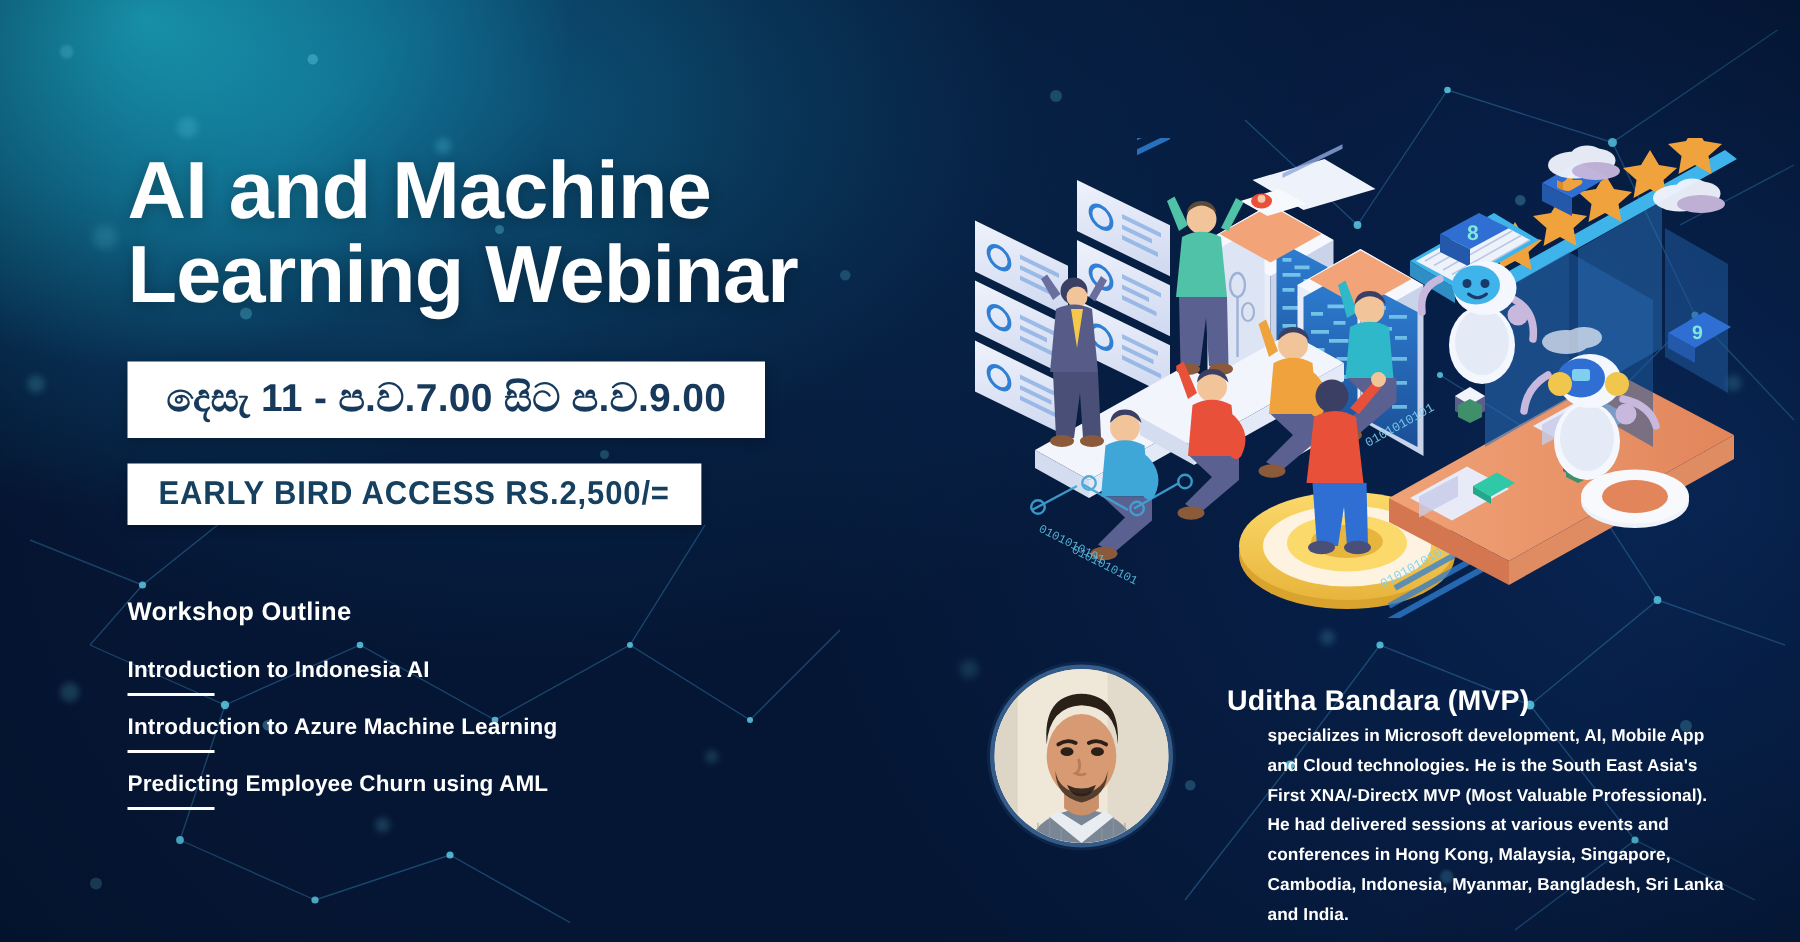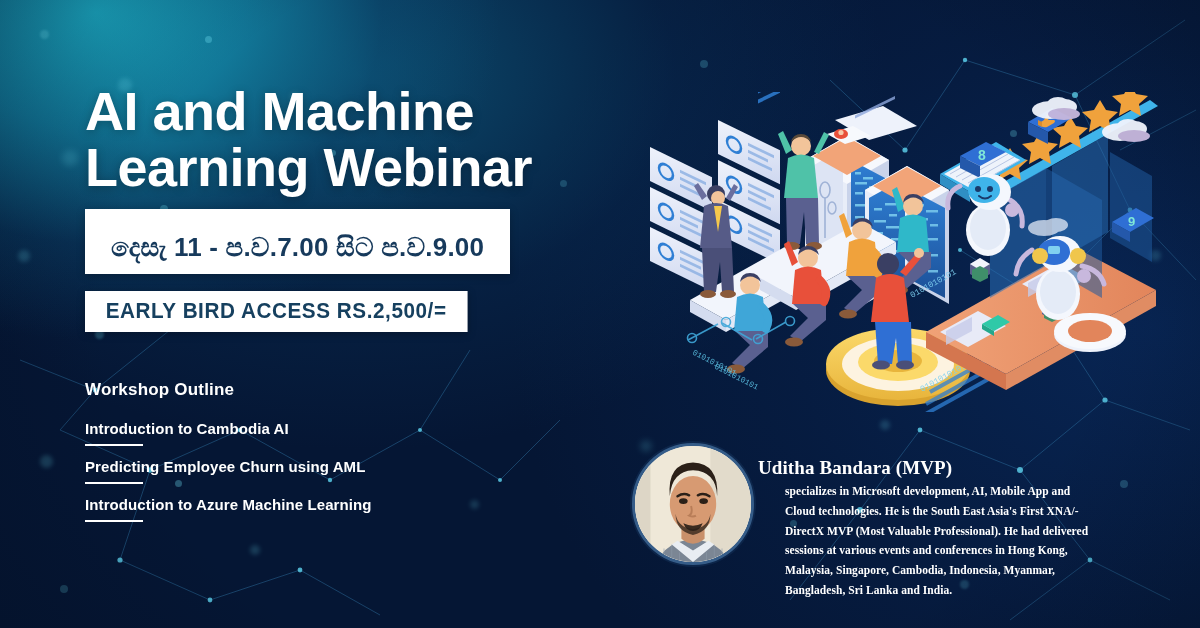--- a/index.html
+++ b/index.html
@@ -24,42 +24,42 @@
     background:
       radial-gradient(ellipse 900px 700px at 50% 50%, rgba(0,0,0,0) 55%, rgba(2,10,24,.45) 100%);
   }
 
   .dot{ position:absolute; border-radius:50%; background:#6fe3f5; }
 
   .svgnet{ position:absolute; inset:0; width:1200px; height:628px; }
 
   
   .left{
-    position:absolute; left:0; top:0; width:640px; height:452px;
+    position:absolute; left:0; top:16px; width:640px; height:452px;
     padding:84px 0 0 85px;
   }
   .title{
     color:#ffffff;
     font-size:54px;
     font-weight:700;
     line-height:1.03;
     letter-spacing:-.5px;
     text-shadow:0 2px 10px rgba(0,0,0,.28);
     white-space:pre-line;
   }
   .badge{
     display:inline-block;
     background:#ffffff;
     color:#173a5c;
     font-weight:700;
     box-shadow:0 2px 8px rgba(0,0,0,.25);
   }
   .badge-date{
-    margin-top:14px;
-    padding:23px 26px 11px 26px;
+    margin-top:30px;
+    padding:9px 26px 11px 26px;
     font-size:26px;
     letter-spacing:.2px;
     color:#173a5c;
   }
   .badge-price{
     margin-top:17px;
     padding:7px 22px 8px 22px;
     font-size:22px;
     font-weight:700;
     letter-spacing:.6px;
@@ -103,23 +103,23 @@
     padding-bottom:8px;
   }
   .medium::after{
     content:"";
     position:absolute; left:0; bottom:0;
     width:86px; height:3px; background:#ffffff;
   }
 
   
   .speaker{
-    position:absolute; left:632px; top:443px;
+    position:absolute; left:660px; top:443px;
     width:500px;
-    display:flex; align-items:flex-start; gap:4px;font-family:Liberation Serif, serif;
+    display:flex; align-items:flex-start; gap:36px;
   }
   .avatar{
     flex:0 0 auto;
     width:122px; height:122px; border-radius:50%;
     border:3px solid #355c88;
     overflow:hidden; position:relative;
     background:#efe9dc;
     box-shadow:0 0 0 2px rgba(20,50,90,.5);
   }
   .avatar svg{ display:block; width:100%; height:100%; }
@@ -626,23 +626,23 @@
       <span class="badge badge-date">දෙසැ 11 - ප.ව.7.00 සිට ප.ව.9.00</span>
     </div>
 
     <div>
       <span class="badge badge-price">EARLY BIRD ACCESS RS.2,500/=</span>
     </div>
 
     <div class="outline-head">Workshop Outline</div>
 
     <ul class="outline-list">
-      <li class="outline-item">Introduction to Cambodia AI</li>
+      <li class="outline-item">Introduction to Indonesia AI</li>
+      <li class="outline-item">Introduction to Azure Machine Learning</li>
       <li class="outline-item">Predicting Employee Churn using AML</li>
-      <li class="outline-item">Introduction to Azure Machine Learning</li>
     </ul>
 
   </div>
 
   <div class="speaker">
     <div class="avatar">
       <svg viewBox="0 0 120 120">
         <rect width="120" height="120" fill="#efe8d8"></rect>
         <rect x="78" y="0" width="42" height="120" fill="#e2dbcb"></rect>
         <rect x="0" y="0" width="16" height="120" fill="#ddd6c6"></rect>

